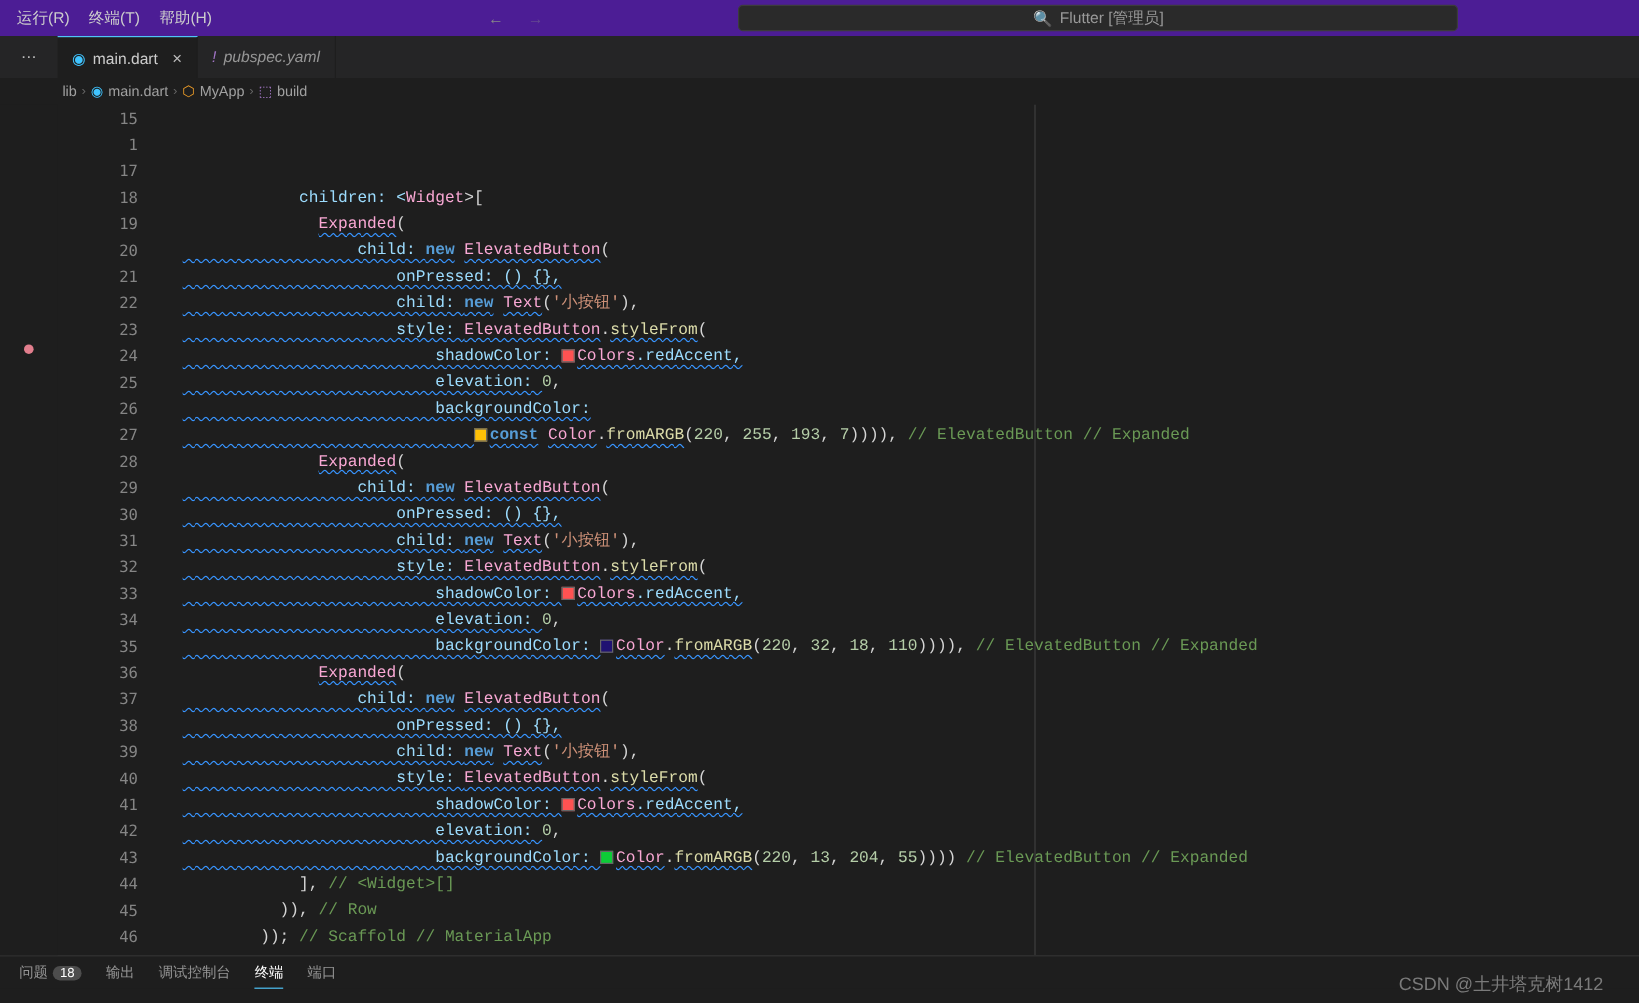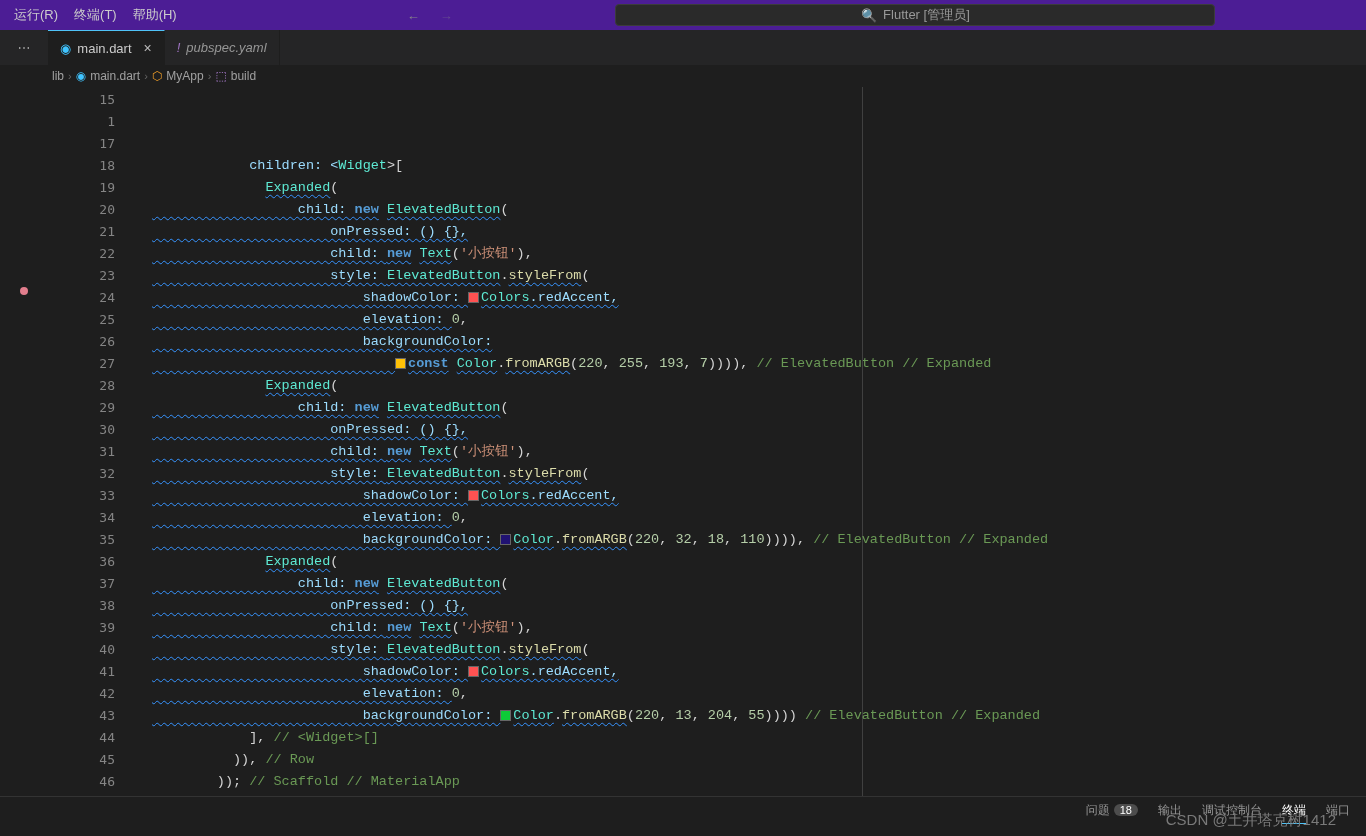--- a/index.html
+++ b/index.html
@@ -20,35 +20,35 @@
 .breadcrumb { height: 22px; display: flex; align-items: center; padding-left: 52px; gap: 4px; font-size: 12px; color: #a0a0a0; }
 .bc-sep { color: #666; font-size: 11px; }
 .bc-icon-class { color: #ee9d28; }
 .bc-icon-method { color: #b180d7; }
 .editor-container { display: flex; height: calc(100% - 30px - 35px - 22px - 40px); position: relative; gap: 25px; }
 .activity-bar { width: 48px; background: #1e1e1e; display: flex; flex-direction: column; align-items: center; padding-top: 60px; }
 .activity-dot { width: 8px; height: 8px; background: #e27e8d; border-radius: 50%; margin-top: 140px; }
 .gutter { width: 54px; text-align: right; color: #858585; font-family: Consolas, monospace; font-size: 13px; padding-right: 12px; padding-top: 2px; line-height: 22px; user-select: none; }
 .code { flex: 1; font-family: Consolas, "Courier New", monospace; font-size: 13.5px; line-height: 22px; padding-top: 2px; position: relative; white-space: pre; overflow: hidden; }
 .ruler { position: absolute; left: 710px; top: 0; bottom: 0; width: 1px; background: #404040; }
-.k-type { color: #5eead4; }
+.k-type { color: #f9a8d4; }
 .k-blue { color: #569cd6; font-weight: bold; }
 .k-member { color: #9cdcfe; }
 .k-method { color: #dcdcaa; }
 .k-string { color: #ce9178; }
 .k-num { color: #b5cea8; }
 .k-punc { color: #d4d4d4; }
 .k-comment { color: #6a9955; }
 .color-swatch { display: inline-block; width: 11px; height: 11px; border: 1px solid #666; vertical-align: middle; margin-right: 2px; }
 .sw-red { background: #ff5252; }
 .sw-yellow { background: #ffc107; }
 .sw-purple { background: #201272; }
 .sw-green { background: #0dcc37; }
 .squiggle { text-decoration: underline wavy #3794ff; text-decoration-thickness: 1px; text-underline-offset: 3px; }
-.panel { height: 28px; border-top: 1px solid #333; display: flex; align-items: center; padding: 0 16px; gap: 20px; font-size: 12px; background: #1e1e1e; justify-content: flex-end; }
+.panel { height: 28px; border-top: 1px solid #333; display: flex; align-items: center; padding: 0 16px; gap: 20px; font-size: 12px; background: #1e1e1e; }
 .panel-tab { color: #969696; cursor: pointer; padding: 4px 0; }
 .panel-tab.active { color: #fff; border-bottom: 1px solid #4fc3f7; }
 .badge { background: #4d4d4d; color: #fff; border-radius: 10px; padding: 0 6px; font-size: 11px; margin-left: 4px; }
 .watermark { position: absolute; right: 30px; bottom: 6px; color: #7a7a7a; font-size: 15px; pointer-events: none; }
 .code-line { position: relative; }
 </style>
 </head>
 <body>
 
 <div class="top-menu">

